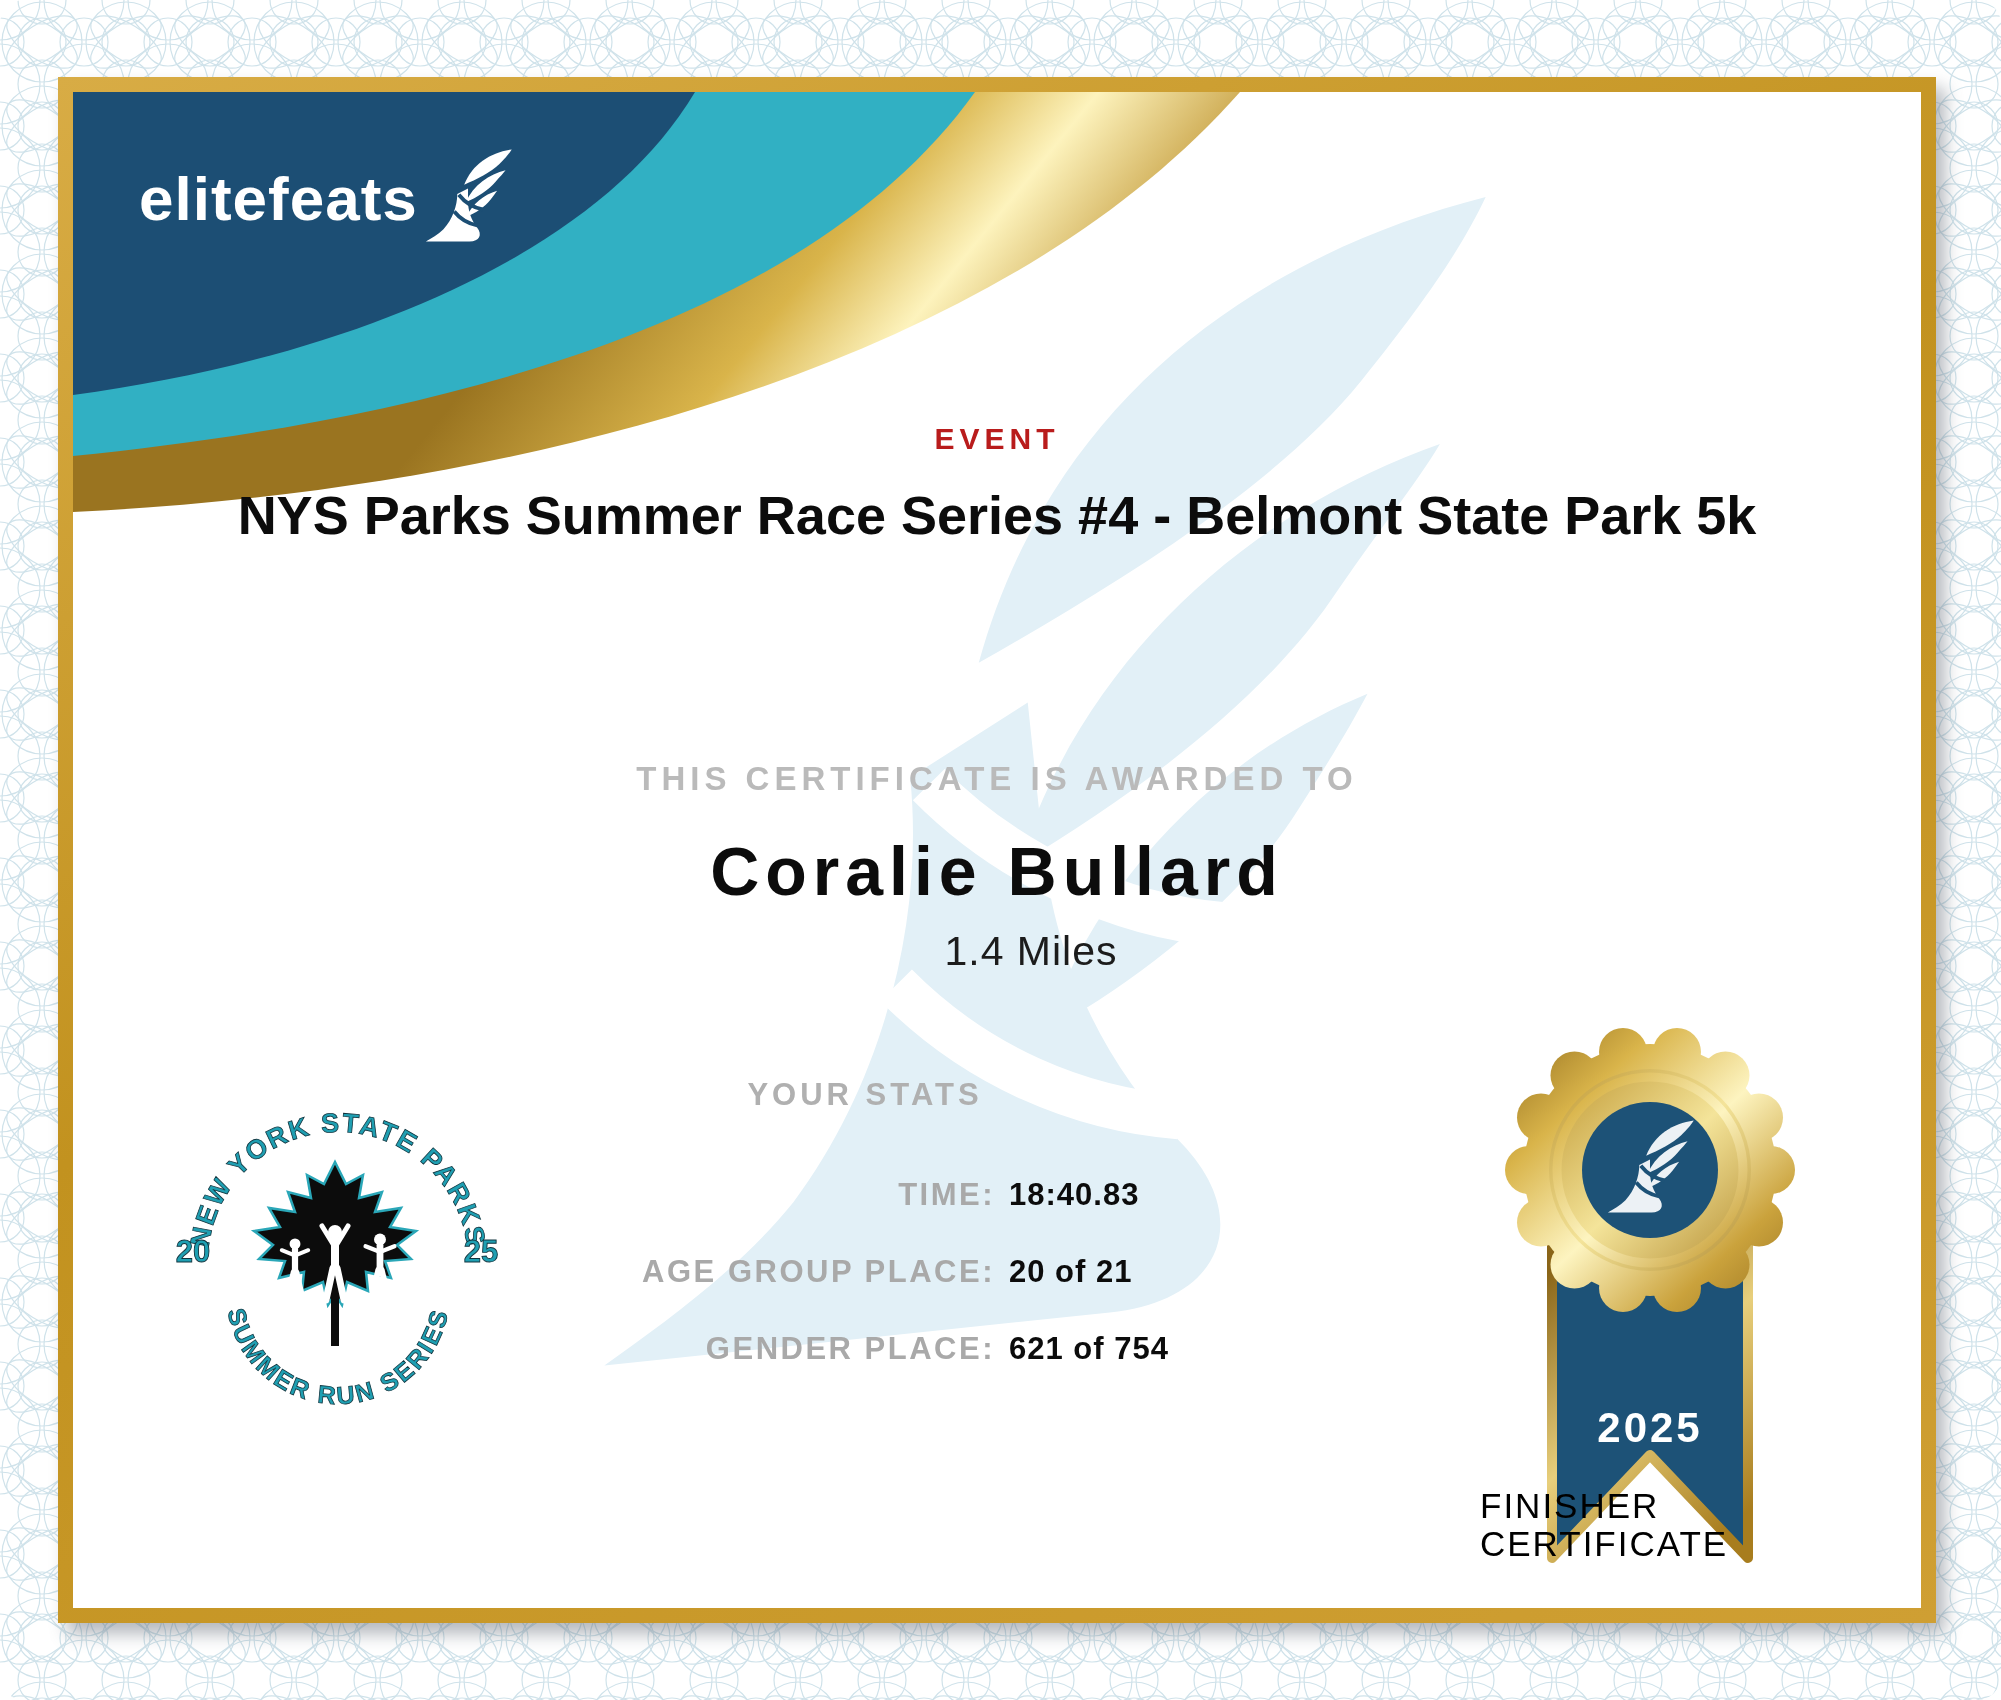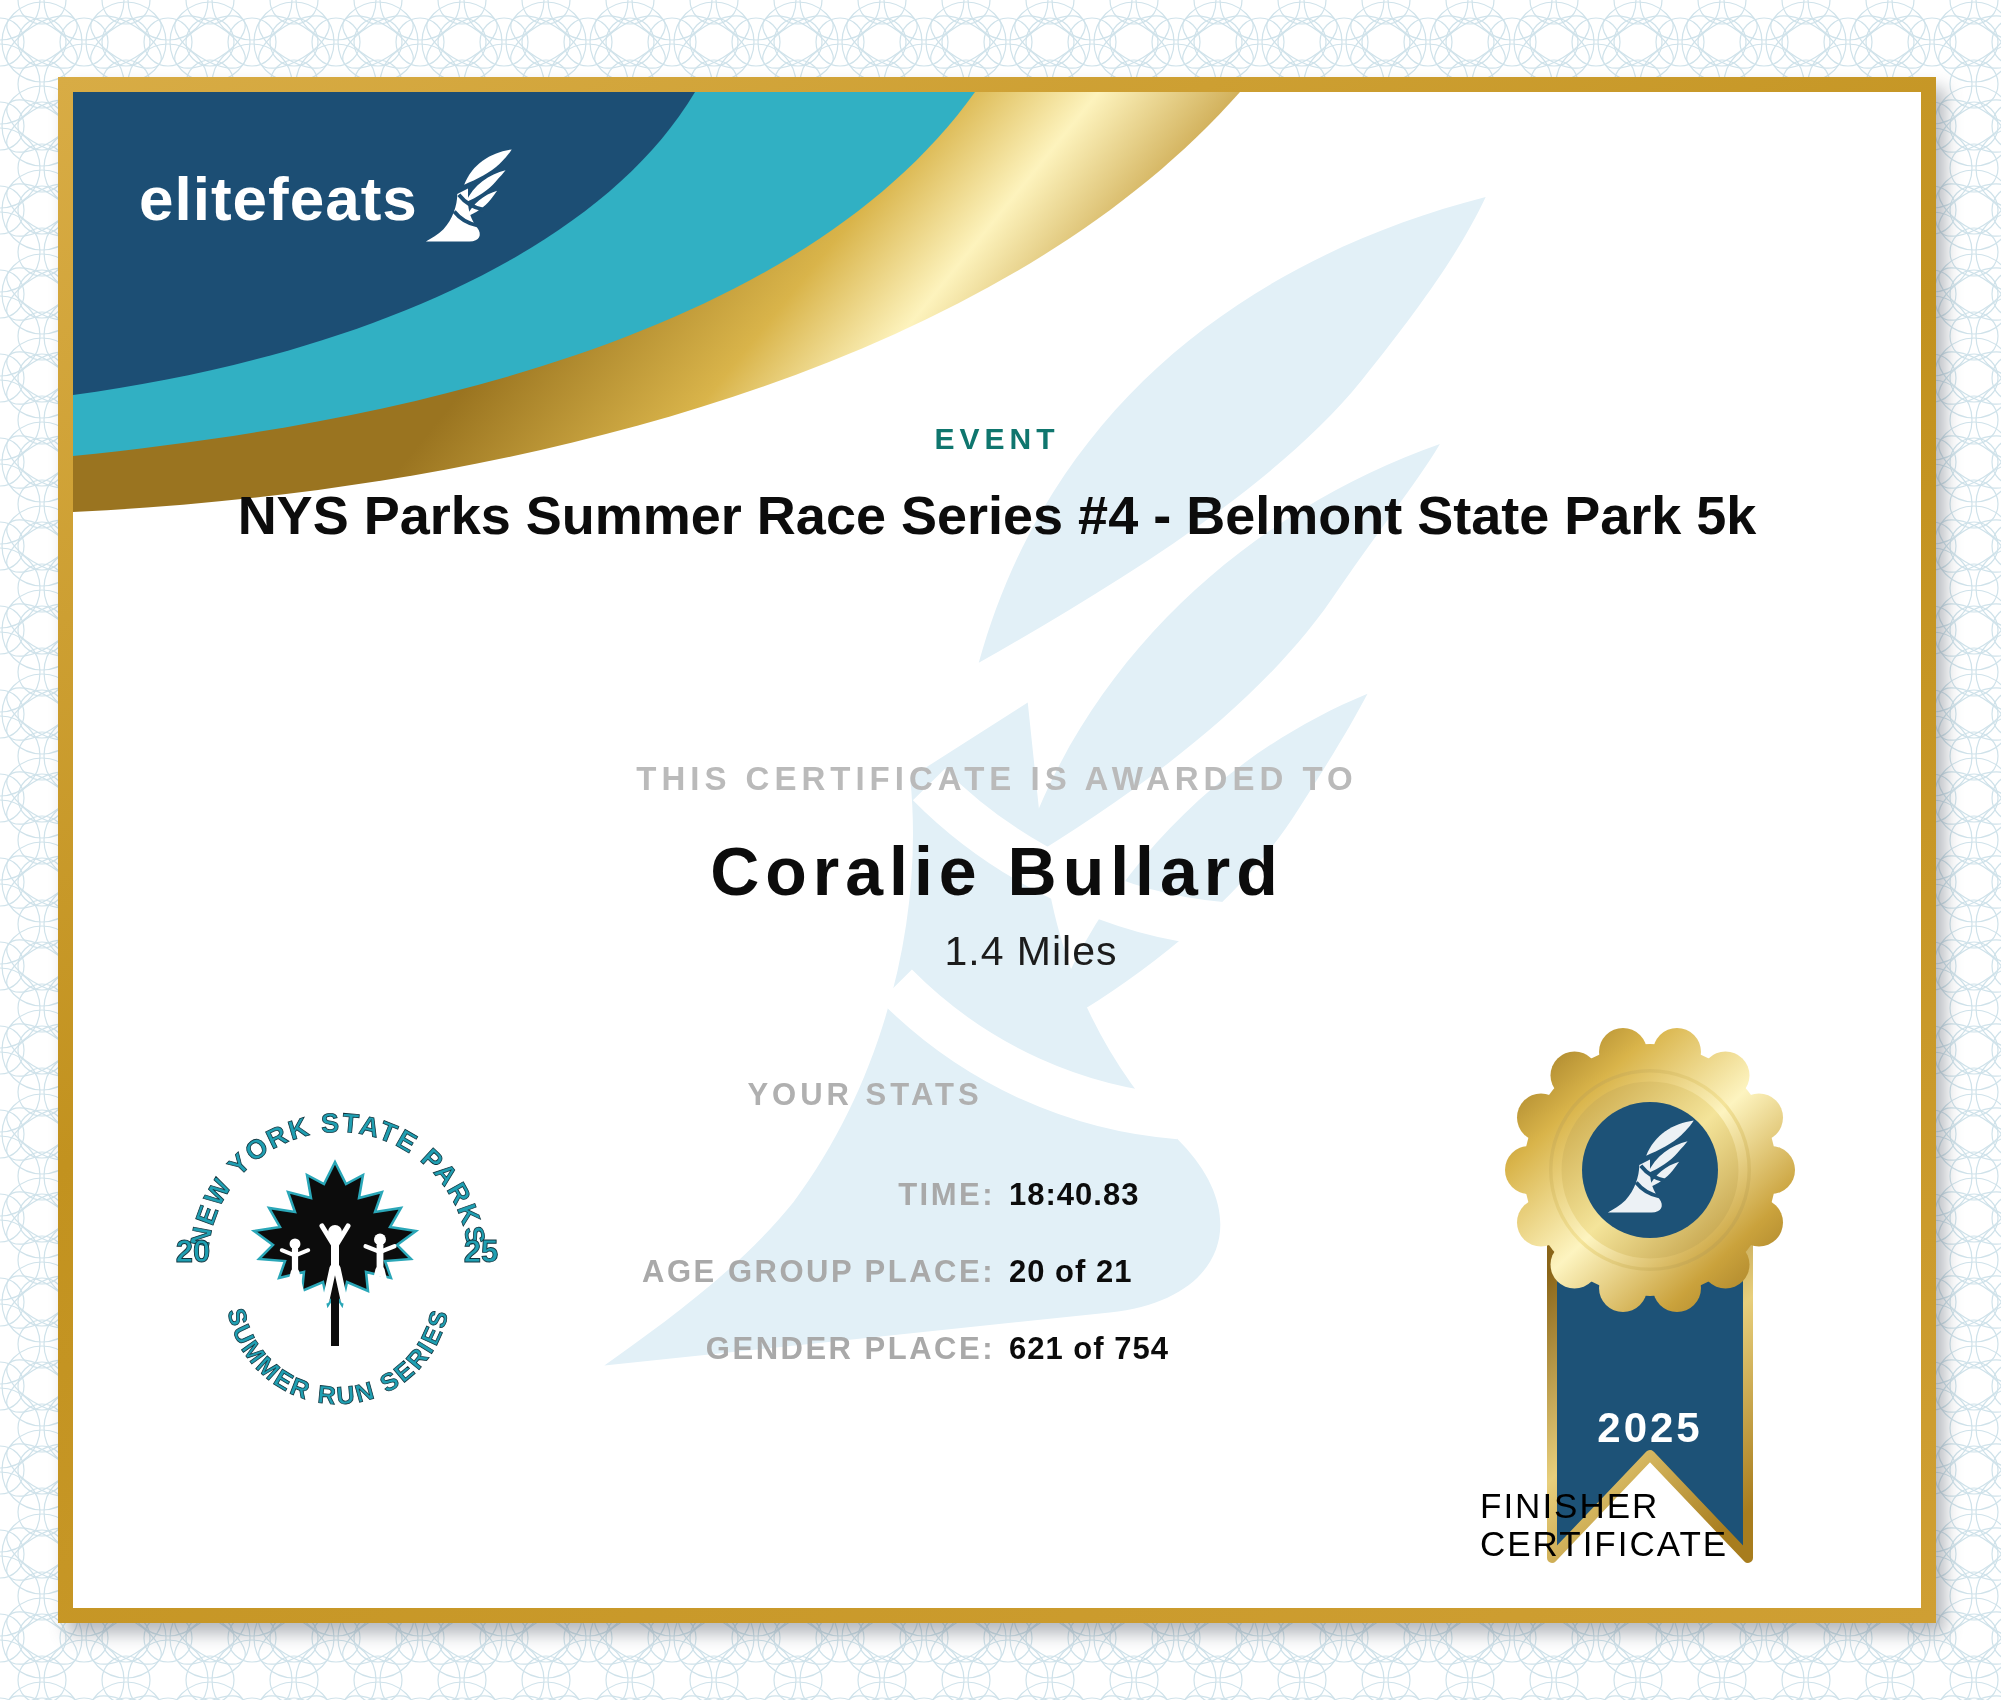--- a/index.html
+++ b/index.html
@@ -1,35 +1,35 @@
 <!DOCTYPE html>
 <html><head>
 <meta charset="utf-8">
 <style>
   html,body{margin:0;padding:0;background:#ffffff;}
   .page{
     position:relative;width:2001px;height:1700px;overflow:hidden;
-    background:#ffffff;font-family:"Liberation Sans",sans-serif;
+    background:#ffffff;font-family:"Liberation Sans",sans-serif;border-radius:24px;
   }
   .guilloche{position:absolute;left:0;top:0;width:2001px;height:1700px;}
   .panel{
     position:absolute;left:58px;top:77px;width:1878px;height:1546px;
     background:linear-gradient(155deg,#d8ac45 0%,#c2921f 45%,#cf9f33 100%);
     box-shadow:9px 11px 16px rgba(90,100,110,0.45);
   }
   .panel-inner{position:absolute;left:15px;top:15px;right:15px;bottom:15px;background:#ffffff;overflow:hidden;}
   .hdr-svg{position:absolute;left:0;top:0;}
   .watermark{position:absolute;left:430px;top:118px;transform:rotate(-6deg);}
   .brand{
     position:absolute;left:66px;top:60px;display:flex;align-items:flex-start;
     color:#ffffff;font-weight:bold;font-size:62px;letter-spacing:1px;line-height:1.5;
   }
   .brand-foot{width:92px;height:118px;margin-left:4px;margin-top:-14px;color:#ffffff;--bg:#1c4e74;}
   .center-line{position:absolute;left:0;width:100%;text-align:center;}
-  .event-label{top:330px;font-size:30px;font-weight:700;letter-spacing:5px;color:#0f766e;}
+  .event-label{top:330px;font-size:30px;font-weight:700;letter-spacing:5px;color:#b91c1c;}
   .event-title{top:392px;font-size:54px;font-weight:700;color:#0c0c0c;letter-spacing:0;white-space:nowrap;}
   .awarded-label{top:668px;font-size:33px;font-weight:700;letter-spacing:5px;color:#bababa;}
   .recipient{top:740px;font-size:68px;font-weight:700;letter-spacing:6px;color:#0c0c0c;}
   .distance{top:836px;font-size:41px;font-weight:400;color:#1c1c1c;letter-spacing:1px;padding-left:34px;}
   .stats-head{position:absolute;left:0;top:985px;width:1584px;text-align:center;
     font-size:31px;font-weight:700;letter-spacing:4px;color:#b0b0b0;}
   .stats{position:absolute;left:300px;top:1085px;width:1260px;}
   .stat-row{display:flex;align-items:baseline;height:31px;margin-bottom:46px;}
   .stat-label{flex:0 0 622px;text-align:right;font-size:31px;font-weight:700;letter-spacing:2.5px;color:#a9a9a9;}
   .stat-value{margin-left:14px;font-size:31px;font-weight:700;letter-spacing:1px;color:#0c0c0c;}

